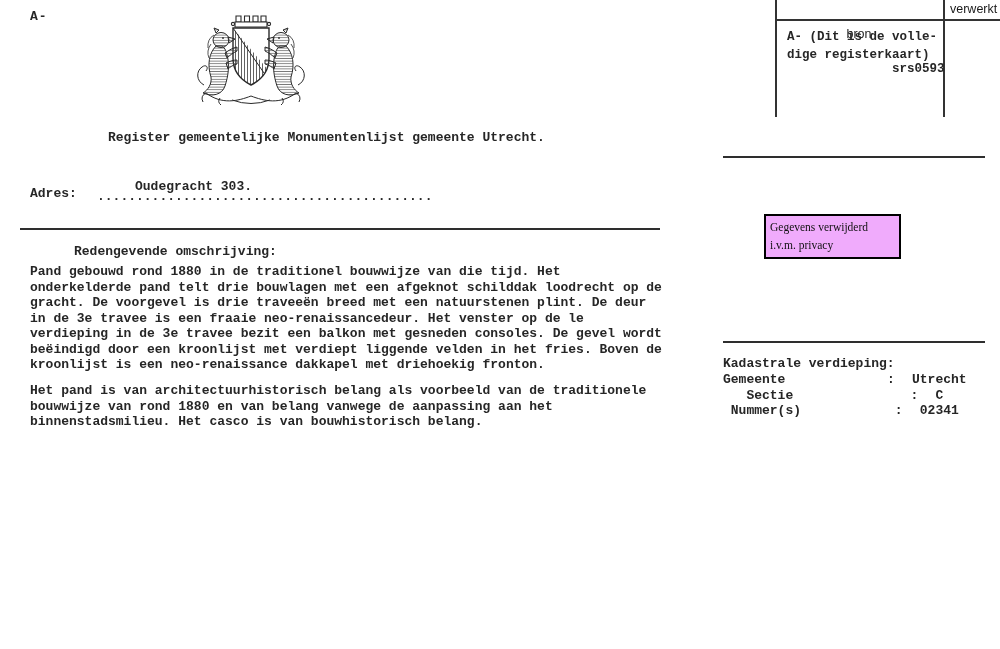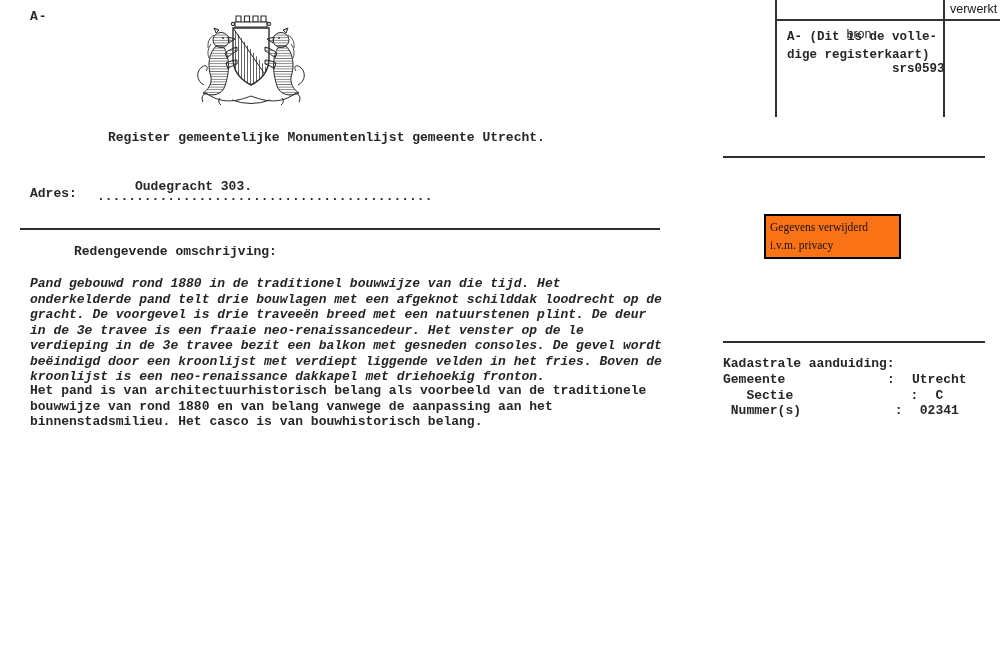--- a/index.html
+++ b/index.html
@@ -10,21 +10,21 @@
   .mono{font-family:"Liberation Mono",monospace;font-weight:700;font-size:13px;line-height:15.5px;color:#262626;}
   .pre{white-space:pre;}
   .abs{position:absolute;}
   .hline{position:absolute;background:#2e2e2e;height:2px;}
   .vline{position:absolute;background:#333;width:2px;}
   .sans{font-family:"Liberation Sans",sans-serif;font-weight:400;font-size:12.5px;color:#1a1a1a;text-align:right;}
   .serif{font-family:"Liberation Serif",serif;font-weight:400;font-size:11.5px;line-height:13px;color:#111;}
   .dots{letter-spacing:0px;}
   .privacy-box{
     position:absolute;left:764px;top:214px;width:126px;
-    border:2px solid #000;padding:2px 3px 3px 4px;background:#f97316;
+    border:2px solid #000;padding:2px 3px 3px 4px;background:#f0abfc;
   }
   .kv-row{display:flex;height:15.5px;justify-content:center;}
   .kv-label{width:164px;}
   .kv-sep{width:25px;}
 </style>
 </head>
 <body>
 
 <div class="canvas">
 
@@ -95,21 +95,21 @@
 
   <div class="abs mono" style="left:108px;top:130px;">Register gemeentelijke Monumentenlijst gemeente Utrecht.</div>
 
   <div class="abs mono" style="left:103px;top:179px;margin-left:32px;">Oudegracht 303.</div>
   <div class="abs mono" style="left:30px;top:186px;">Adres:</div>
   <div class="abs mono dots" style="left:97px;top:189px;">...........................................</div>
 
   <div class="hline" style="left:20px;top:228px;width:640px;"></div>
 
   <div class="abs mono" style="left:30px;top:244px;margin-left:44px;">Redengevende omschrijving:</div>
-  <div class="abs mono pre" style="left:30px;top:276px;font-style:italic;">Pand gebouwd rond 1880 in de traditionel bouwwijze van die tijd. Het
+  <div class="abs mono pre" style="left:30px;top:264px;">Pand gebouwd rond 1880 in de traditionel bouwwijze van die tijd. Het
 onderkelderde pand telt drie bouwlagen met een afgeknot schilddak loodrecht op de
 gracht. De voorgevel is drie traveeën breed met een natuurstenen plint. De deur
 in de 3e travee is een fraaie neo-renaissancedeur. Het venster op de le
 verdieping in de 3e travee bezit een balkon met gesneden consoles. De gevel wordt
 beëindigd door een kroonlijst met verdiept liggende velden in het fries. Boven de
 kroonlijst is een neo-renaissance dakkapel met driehoekig fronton.</div>
   <div class="abs mono pre" style="left:30px;top:383px;">Het pand is van architectuurhistorisch belang als voorbeeld van de traditionele
 bouwwijze van rond 1880 en van belang vanwege de aanpassing aan het
 binnenstadsmilieu. Het casco is van bouwhistorisch belang.</div>
 
@@ -123,21 +123,21 @@
 dige registerkaart)</div>
     <div class="abs mono" style="left:892px;top:46px;font-size:12.5px;margin-top:16px;">srs0593</div>
   </div>
 
   <div class="hline" style="left:723px;top:156px;width:262px;"></div>
   <div class="privacy-box">
     <span class="serif">Gegevens verwijderd i.v.m. privacy</span>
   </div>
 
   <div class="hline" style="left:723px;top:341px;width:262px;"></div>
-  <div class="abs mono" style="left:723px;top:356px;">Kadastrale aanduiding:</div>
+  <div class="abs mono" style="left:723px;top:356px;">Kadastrale verdieping:</div>
 
   <div class="abs" style="left:723px;top:372px;">
     <div class="kv-row mono">
       <span class="kv-label">Gemeente</span>
       <span class="kv-sep">:</span>
       <span>Utrecht</span>
     </div>
     <div class="kv-row mono">
       <span class="kv-label">Sectie</span>
       <span class="kv-sep">:</span>

